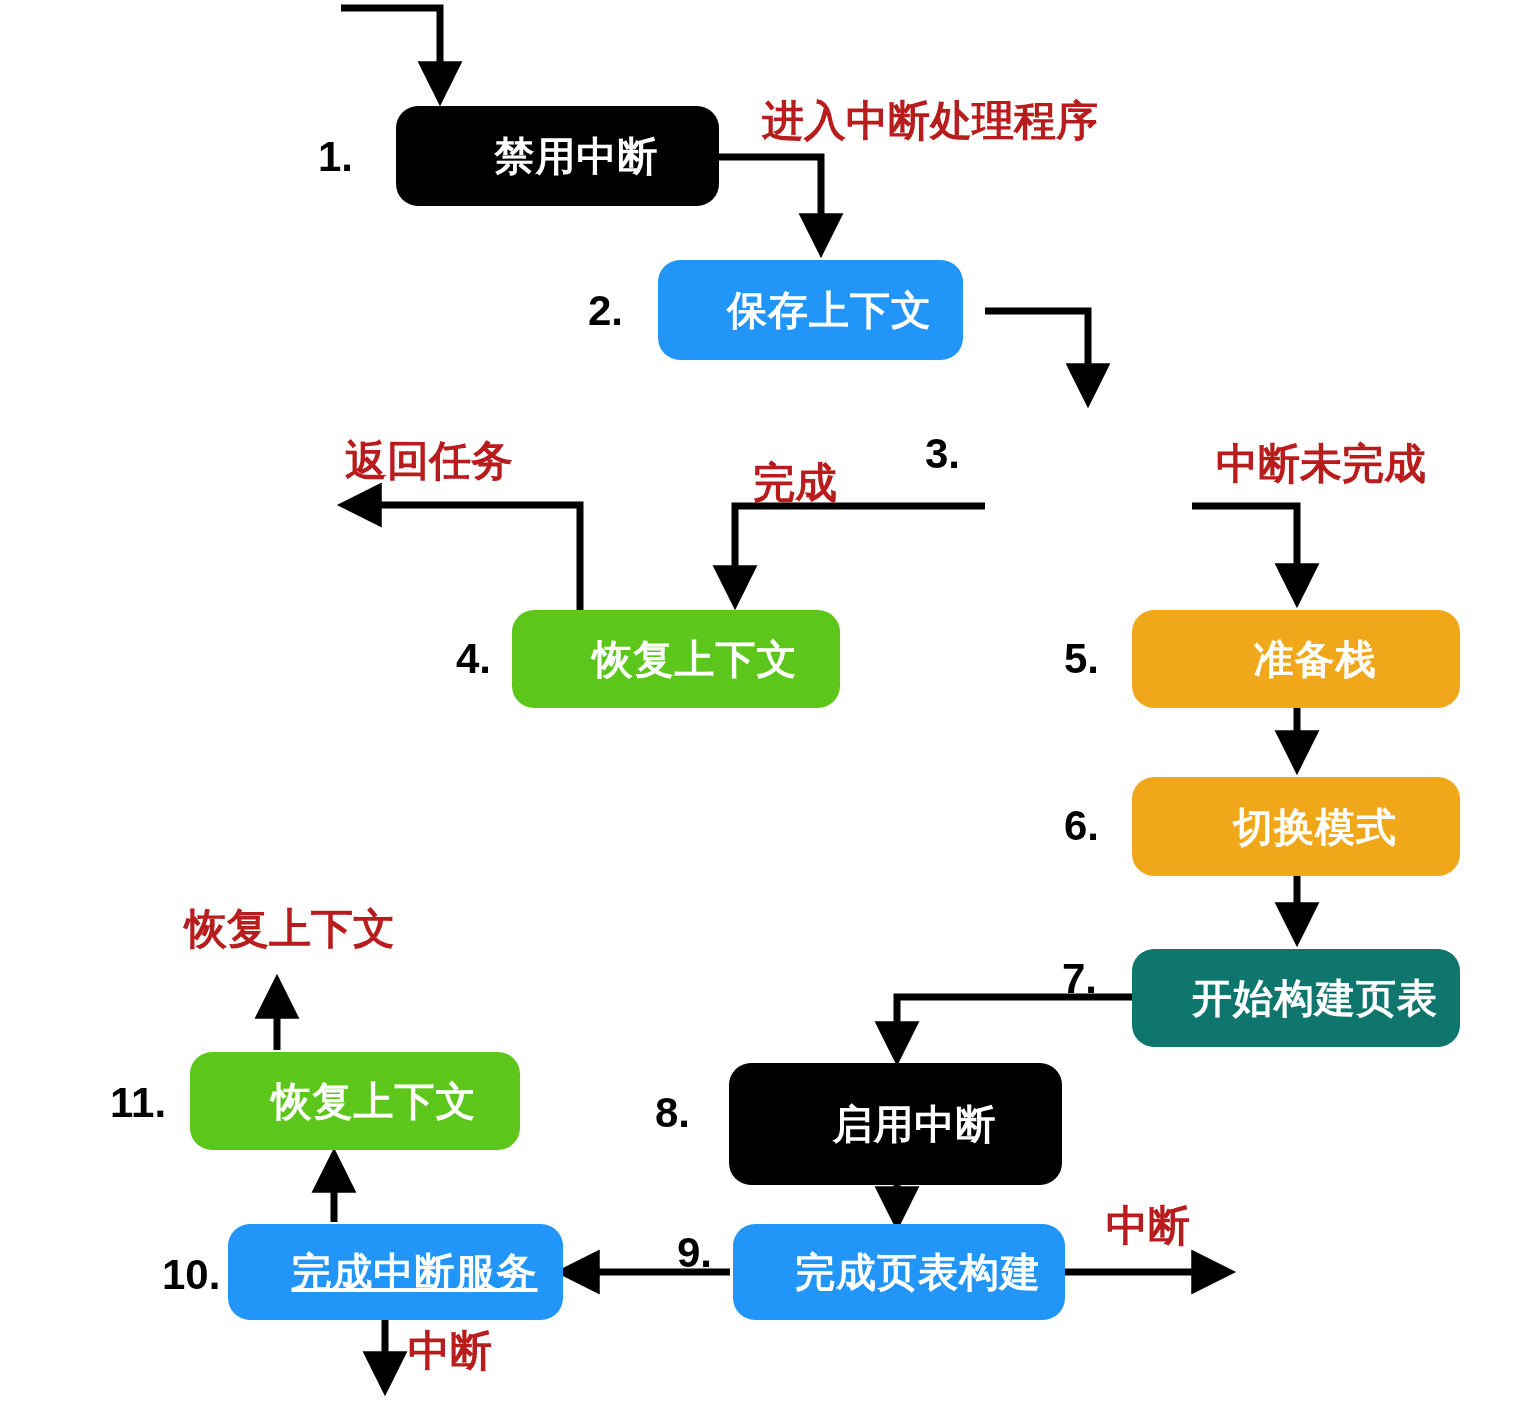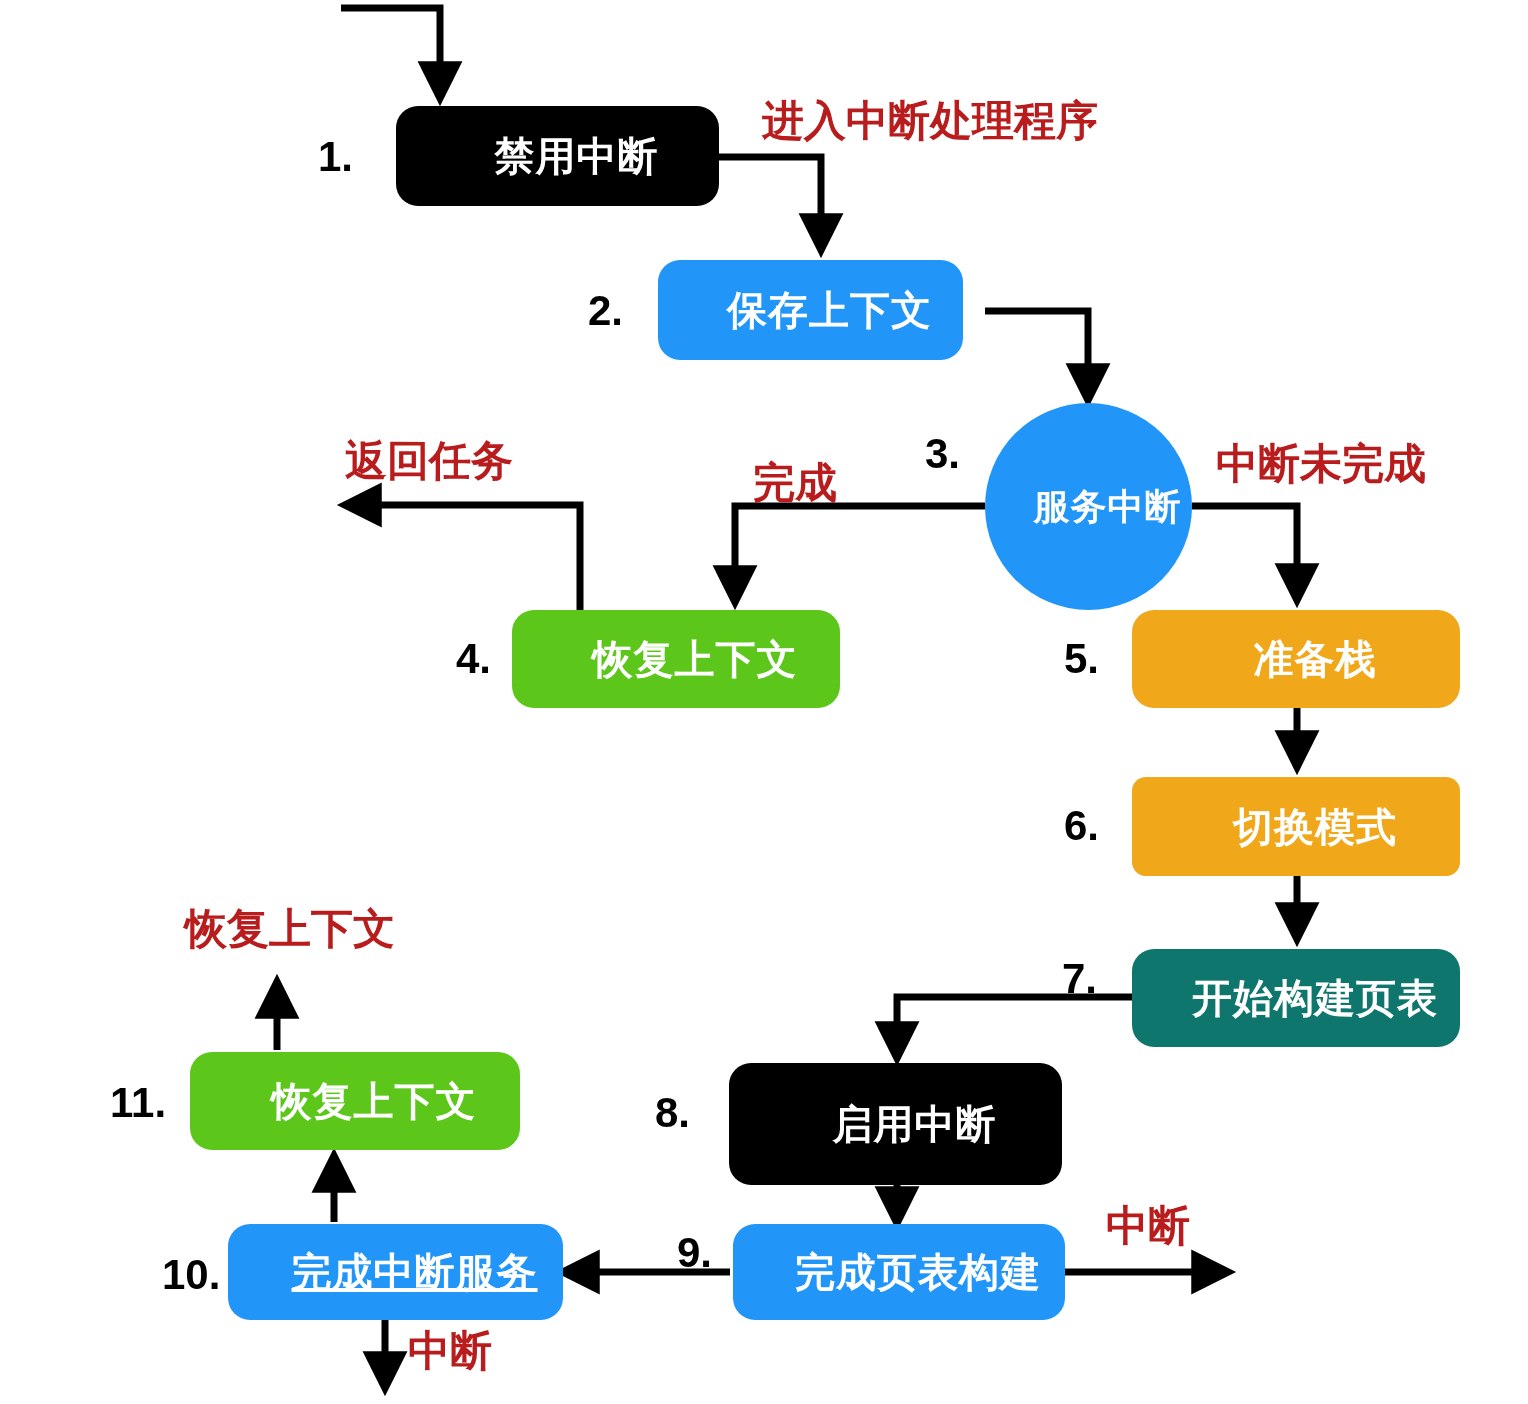--- a/index.html
+++ b/index.html
@@ -99,27 +99,26 @@
       <path d="M 385 1318 L 385 1388" marker-end="url(#ah)"></path>
 
       <path d="M 277 1050 L 277 982" marker-end="url(#ah)"></path>
     </g>
   </svg>
 
   <div class="node rect" style="left:396px; top:106px; width:323px; height:100px; background:#000000; font-size:40px;">禁用中断</div>
 
   <div class="node rect" style="left:658px; top:260px; width:305px; height:100px; background:#2196f8; font-size:40px;">保存上下文</div>
 
-  <div class="node circle" style="left:985px; top:403px; width:207px; height:207px; background:#2196f8; font-size:36px;">服务中断</div>
 
   <div class="node rect" style="left:512px; top:610px; width:328px; height:98px; background:#5cc61a; font-size:40px;">恢复上下文</div>
 
   <div class="node rect" style="left:1132px; top:610px; width:328px; height:98px; background:#f0a81a; font-size:40px;">准备栈</div>
 
-  <div class="node rect" style="left:1132px; top:777px; width:328px; height:99px; background:#f0a81a; font-size:40px;border-radius:14px;">切换模式</div>
+  <div class="node rect" style="left:1132px; top:777px; width:328px; height:99px; background:#f0a81a; font-size:40px;">切换模式</div>
 
   <div class="node rect" style="left:1132px; top:949px; width:328px; height:98px; background:#0f766e; font-size:40px;">开始构建页表</div>
 
   <div class="node rect" style="left:729px; top:1063px; width:333px; height:122px; background:#000000; font-size:40px;">启用中断</div>
 
   <div class="node rect" style="left:733px; top:1224px; width:332px; height:96px; background:#2196f8; font-size:40px;text-align:right;">完成页表构建</div>
 
   <div class="node rect" style="left:228px; top:1224px; width:335px; height:96px; background:#2196f8; font-size:40px;text-decoration:underline;">完成中断服务</div>
 
   <div class="node rect" style="left:190px; top:1052px; width:330px; height:98px; background:#5cc61a; font-size:40px;">恢复上下文</div>

